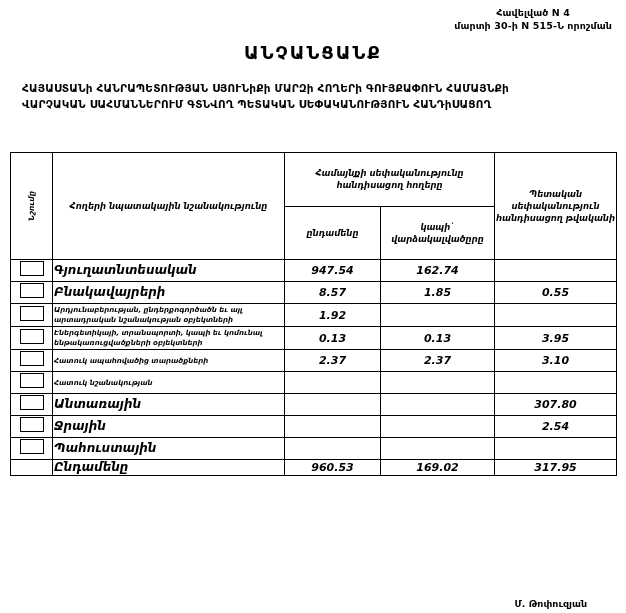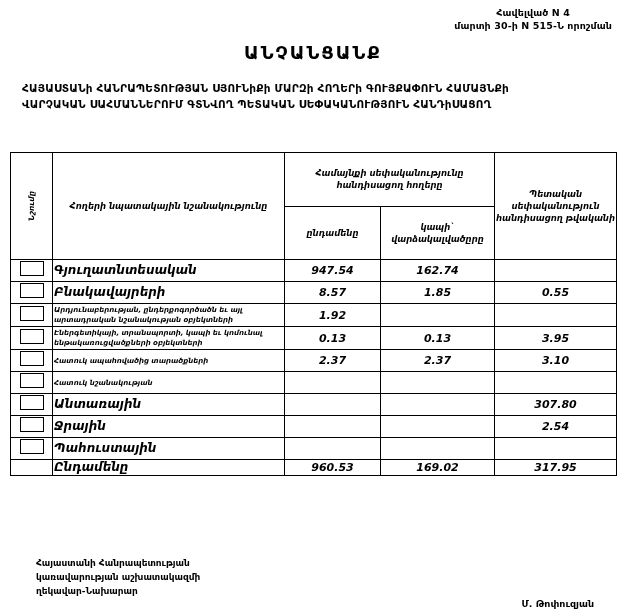--- a/index.html
+++ b/index.html
@@ -132,21 +132,21 @@
     top: 556px;
     font-size: 9px;
     font-weight: bold;
     line-height: 14px;
   }
   .footer div {
     white-space: nowrap;
   }
   .signature {
     position: absolute;
-    right: 32px;
+    right: 39px;
     top: 598px;
     font-size: 9.5px;
     font-weight: bold;
   }
 </style>
 </head>
 <body>
 
 <div class="page">
 
@@ -251,21 +251,16 @@
       <tr class="total">
         <td class="chk"></td>
         <td class="rowname">Ընդամենը</td>
         <td class="num">960.53</td>
         <td class="num">169.02</td>
         <td class="num">317.95</td>
       </tr>
     </tbody>
   </table>
 
-  <div class="footer">
-    <div>Հայաստանի Հանրապետության</div>
-    <div>կառավարության աշխատակազմի</div>
-    <div>ղեկավար-Նախարար</div>
-  </div>
 
   <div class="signature">Մ. Թոփուզյան</div>
 
 </div>
 
 </body></html>

